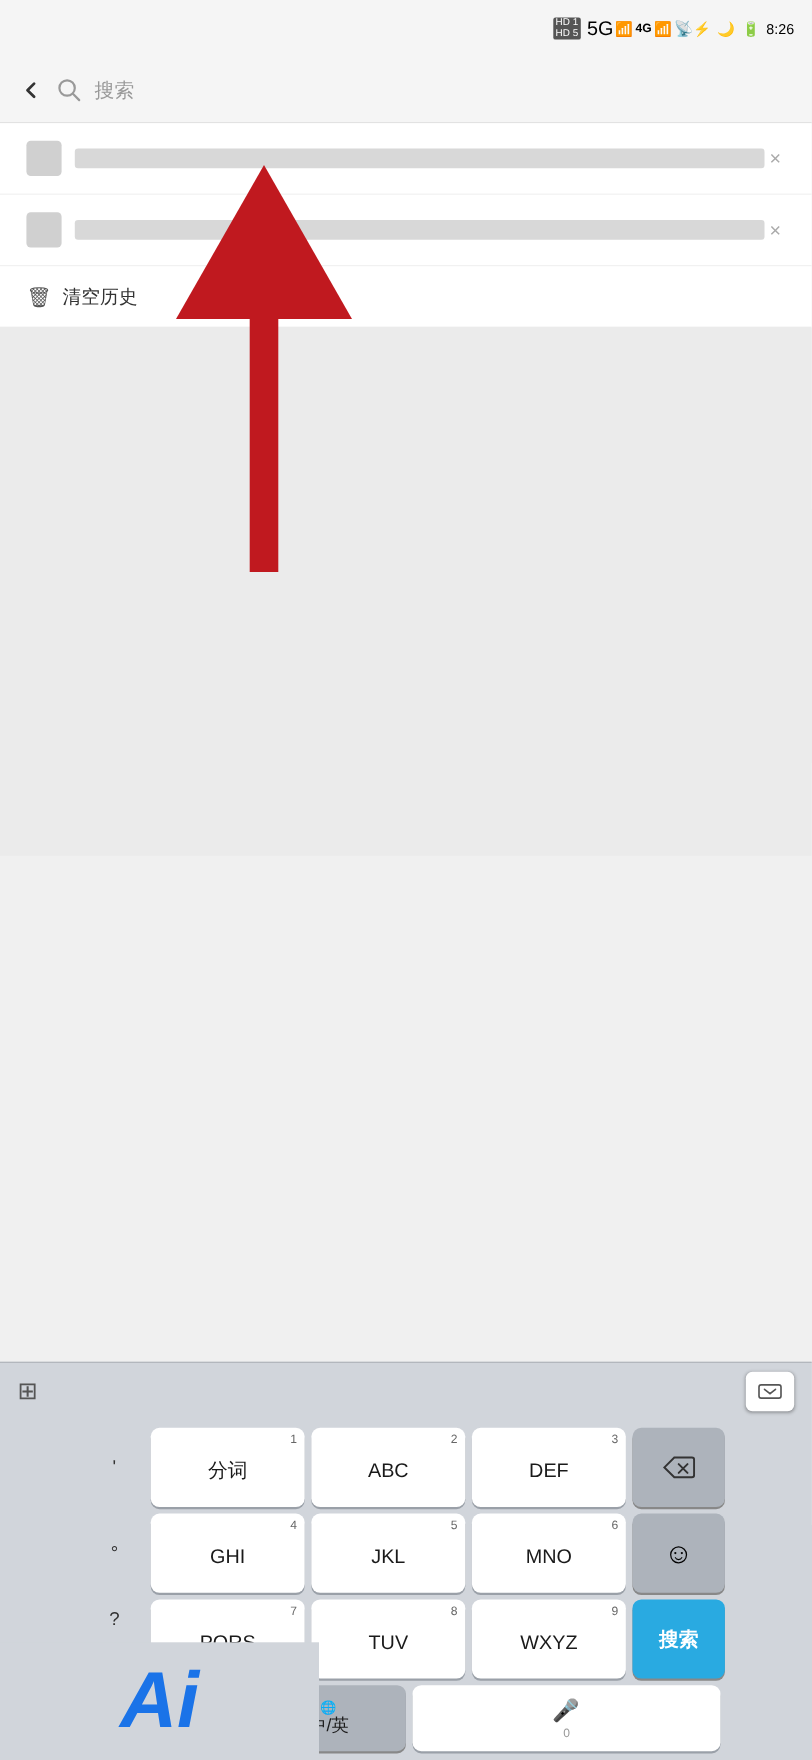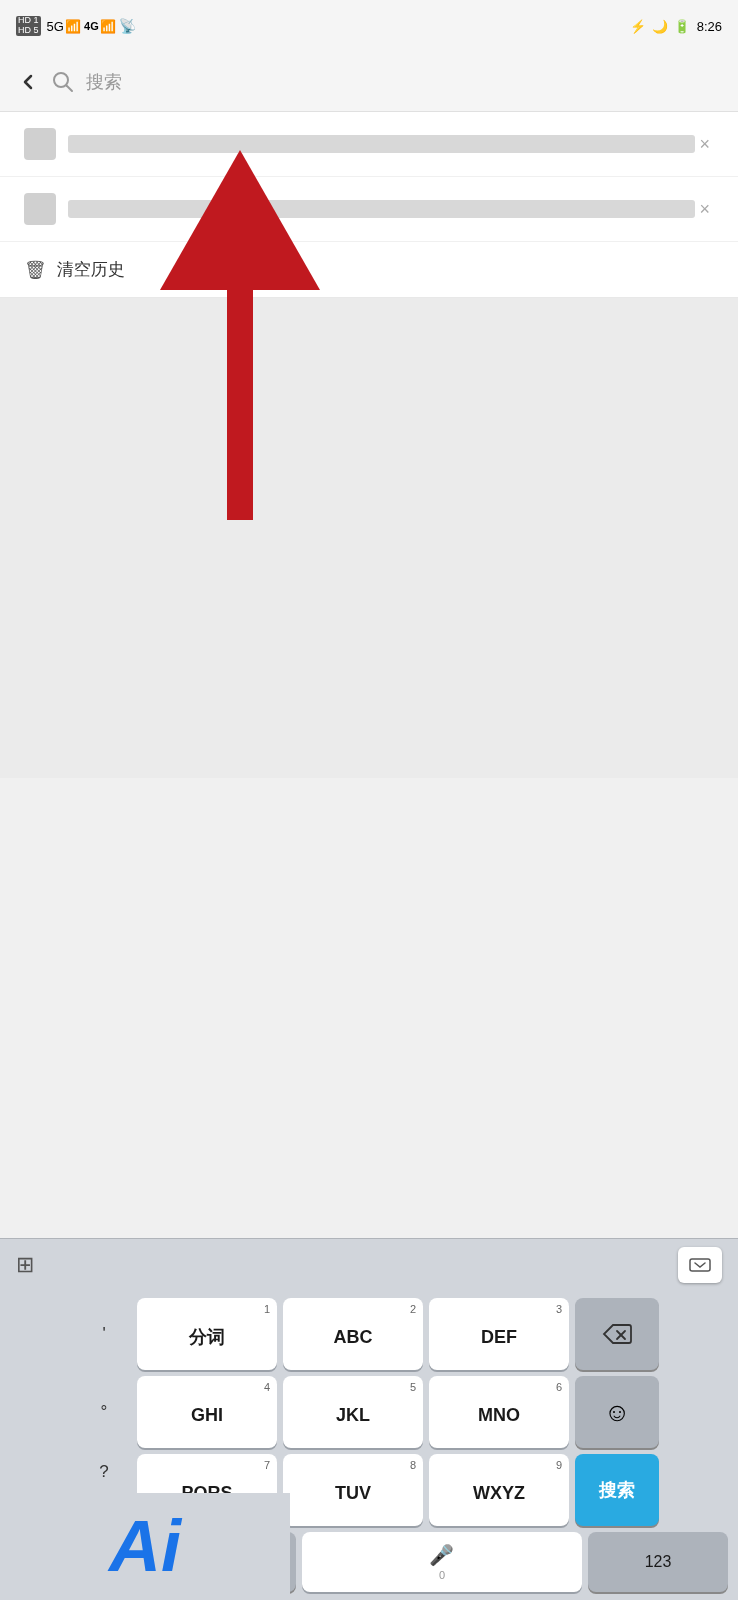--- a/index.html
+++ b/index.html
@@ -12,21 +12,21 @@
       position: relative;
     }
 
     
     .status-bar {
       width: 100%;
       height: 52px;
       background: #f5f5f5;
       display: flex;
       align-items: center;
-      justify-content: space-between;
+      justify-content: flex-end;
       padding: 0 16px;
       font-size: 13px;
     }
     .status-left {
       display: flex;
       align-items: center;
       gap: 2px;
     }
     .status-right {
       display: flex;
@@ -216,21 +216,21 @@
     }
     .key-num {
       font-size: 11px;
       color: #666;
       position: absolute;
       top: 5px;
       right: 7px;
     }
     .key-label {
       font-size: 18px;
-      font-weight: 700;
+      font-weight: 400;
       color: #1a1a1a;
       margin-top: 6px;
     }
     
     .key-main {
       width: 140px;
       height: 72px;
     }
     .key-side {
       background: #adb3bb;
@@ -318,21 +318,21 @@
   </style>
 </head>
 <body>
 
 <div class="status-bar">
   <div class="status-left">
     <div class="hd-badge">
       <span>HD 1</span>
       <span>HD 5</span>
     </div>
-    <span style="margin-left:4px; font-size:13px;">5G</span>
+    <span style="margin-left:4px; font-size:18px;">5G</span>
     <span style="font-size:13px;">📶</span>
     <span style="font-size:11px;font-weight:bold;">4G</span>
     <span style="font-size:13px;">📶</span>
     <span style="font-size:14px;">📡</span>
   </div>
   <div class="status-right">
     <span>⚡</span>
     <span>🌙</span>
     <span>🔋</span>
     <span>8:26</span>
@@ -486,23 +486,20 @@
         <span>符号</span>
       </div>
       <div class="key-special" style="width:140px;">
         <span style="font-size:12px;color:#555;">🌐</span>
         <span>中/英</span>
       </div>
       <div class="key-space">
         <span style="font-size:20px;">🎤</span>
         <span style="font-size:11px;color:#999;margin-top:2px;">0</span>
       </div>
-      <div class="key-123">
-        <span>123</span>
-      </div>
     </div>
 
   </div>
 </div>
 
 <div style="position:absolute;bottom:2px;left:0;width:290px;height:105px;background:#d1d5db;display:flex;align-items:center;justify-content:center;">
   <span style="font-size:72px;font-style:italic;font-weight:bold;color:#1a73e8;">Ai</span>
 </div>
 
 </body></html>

